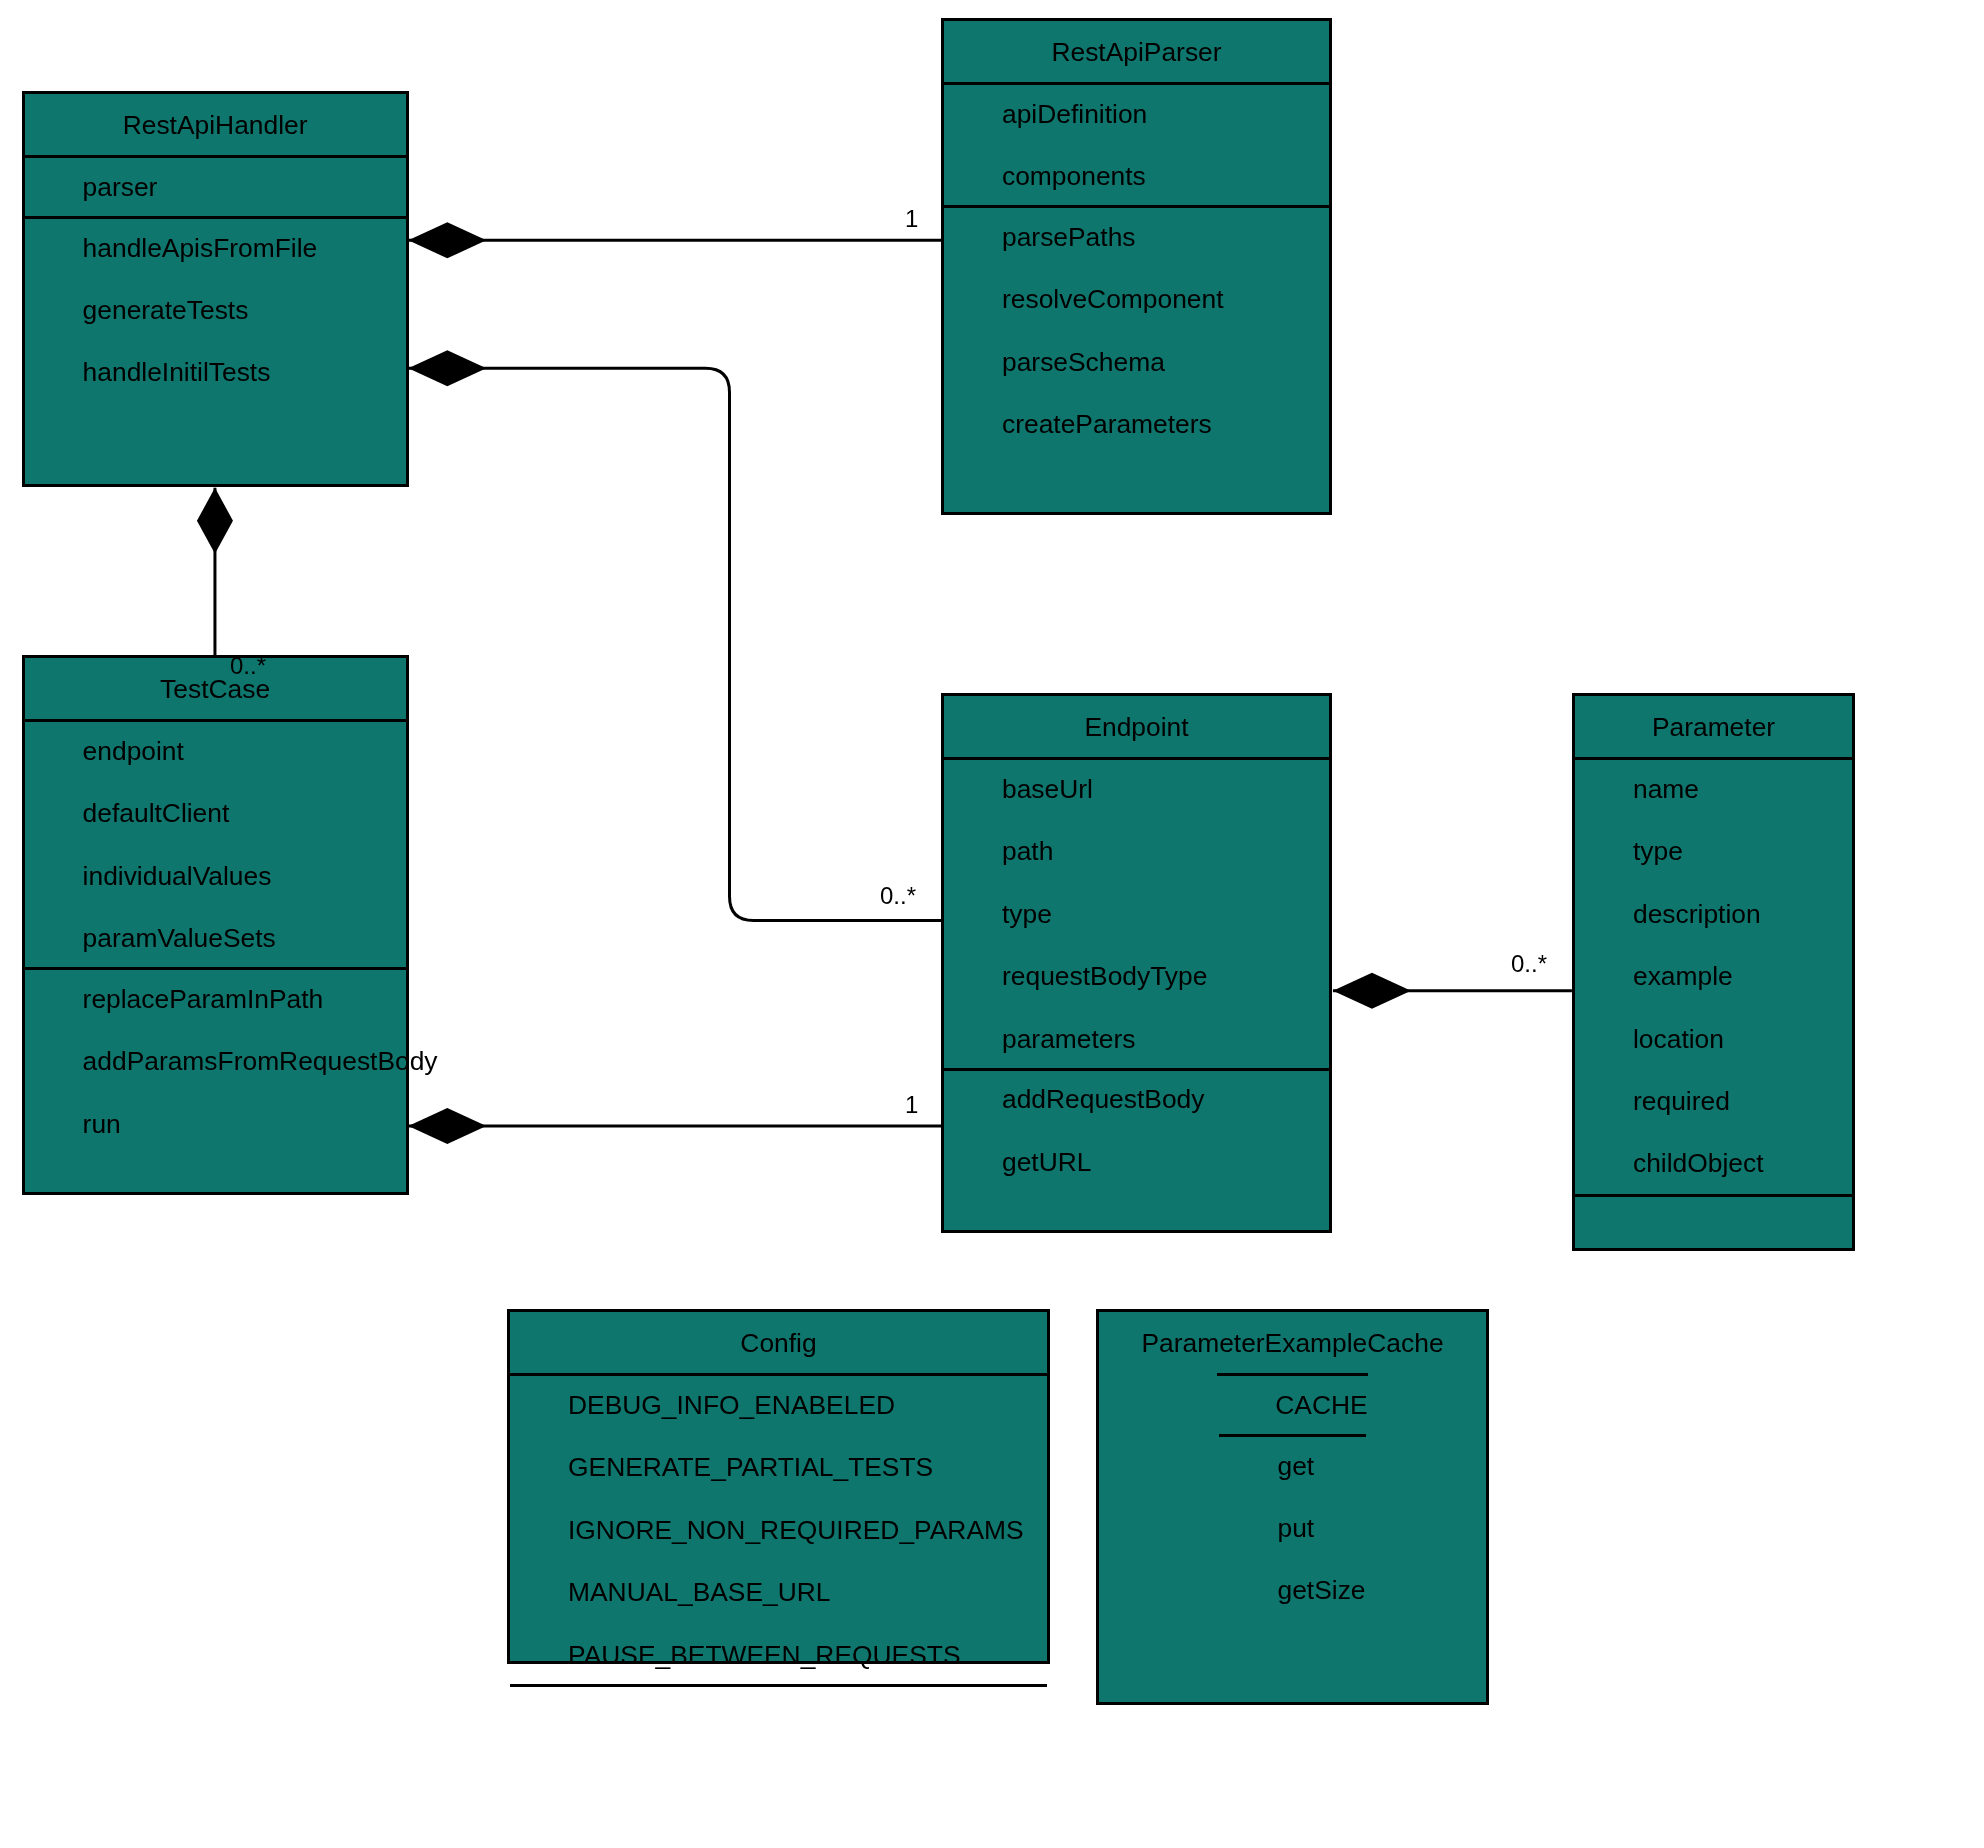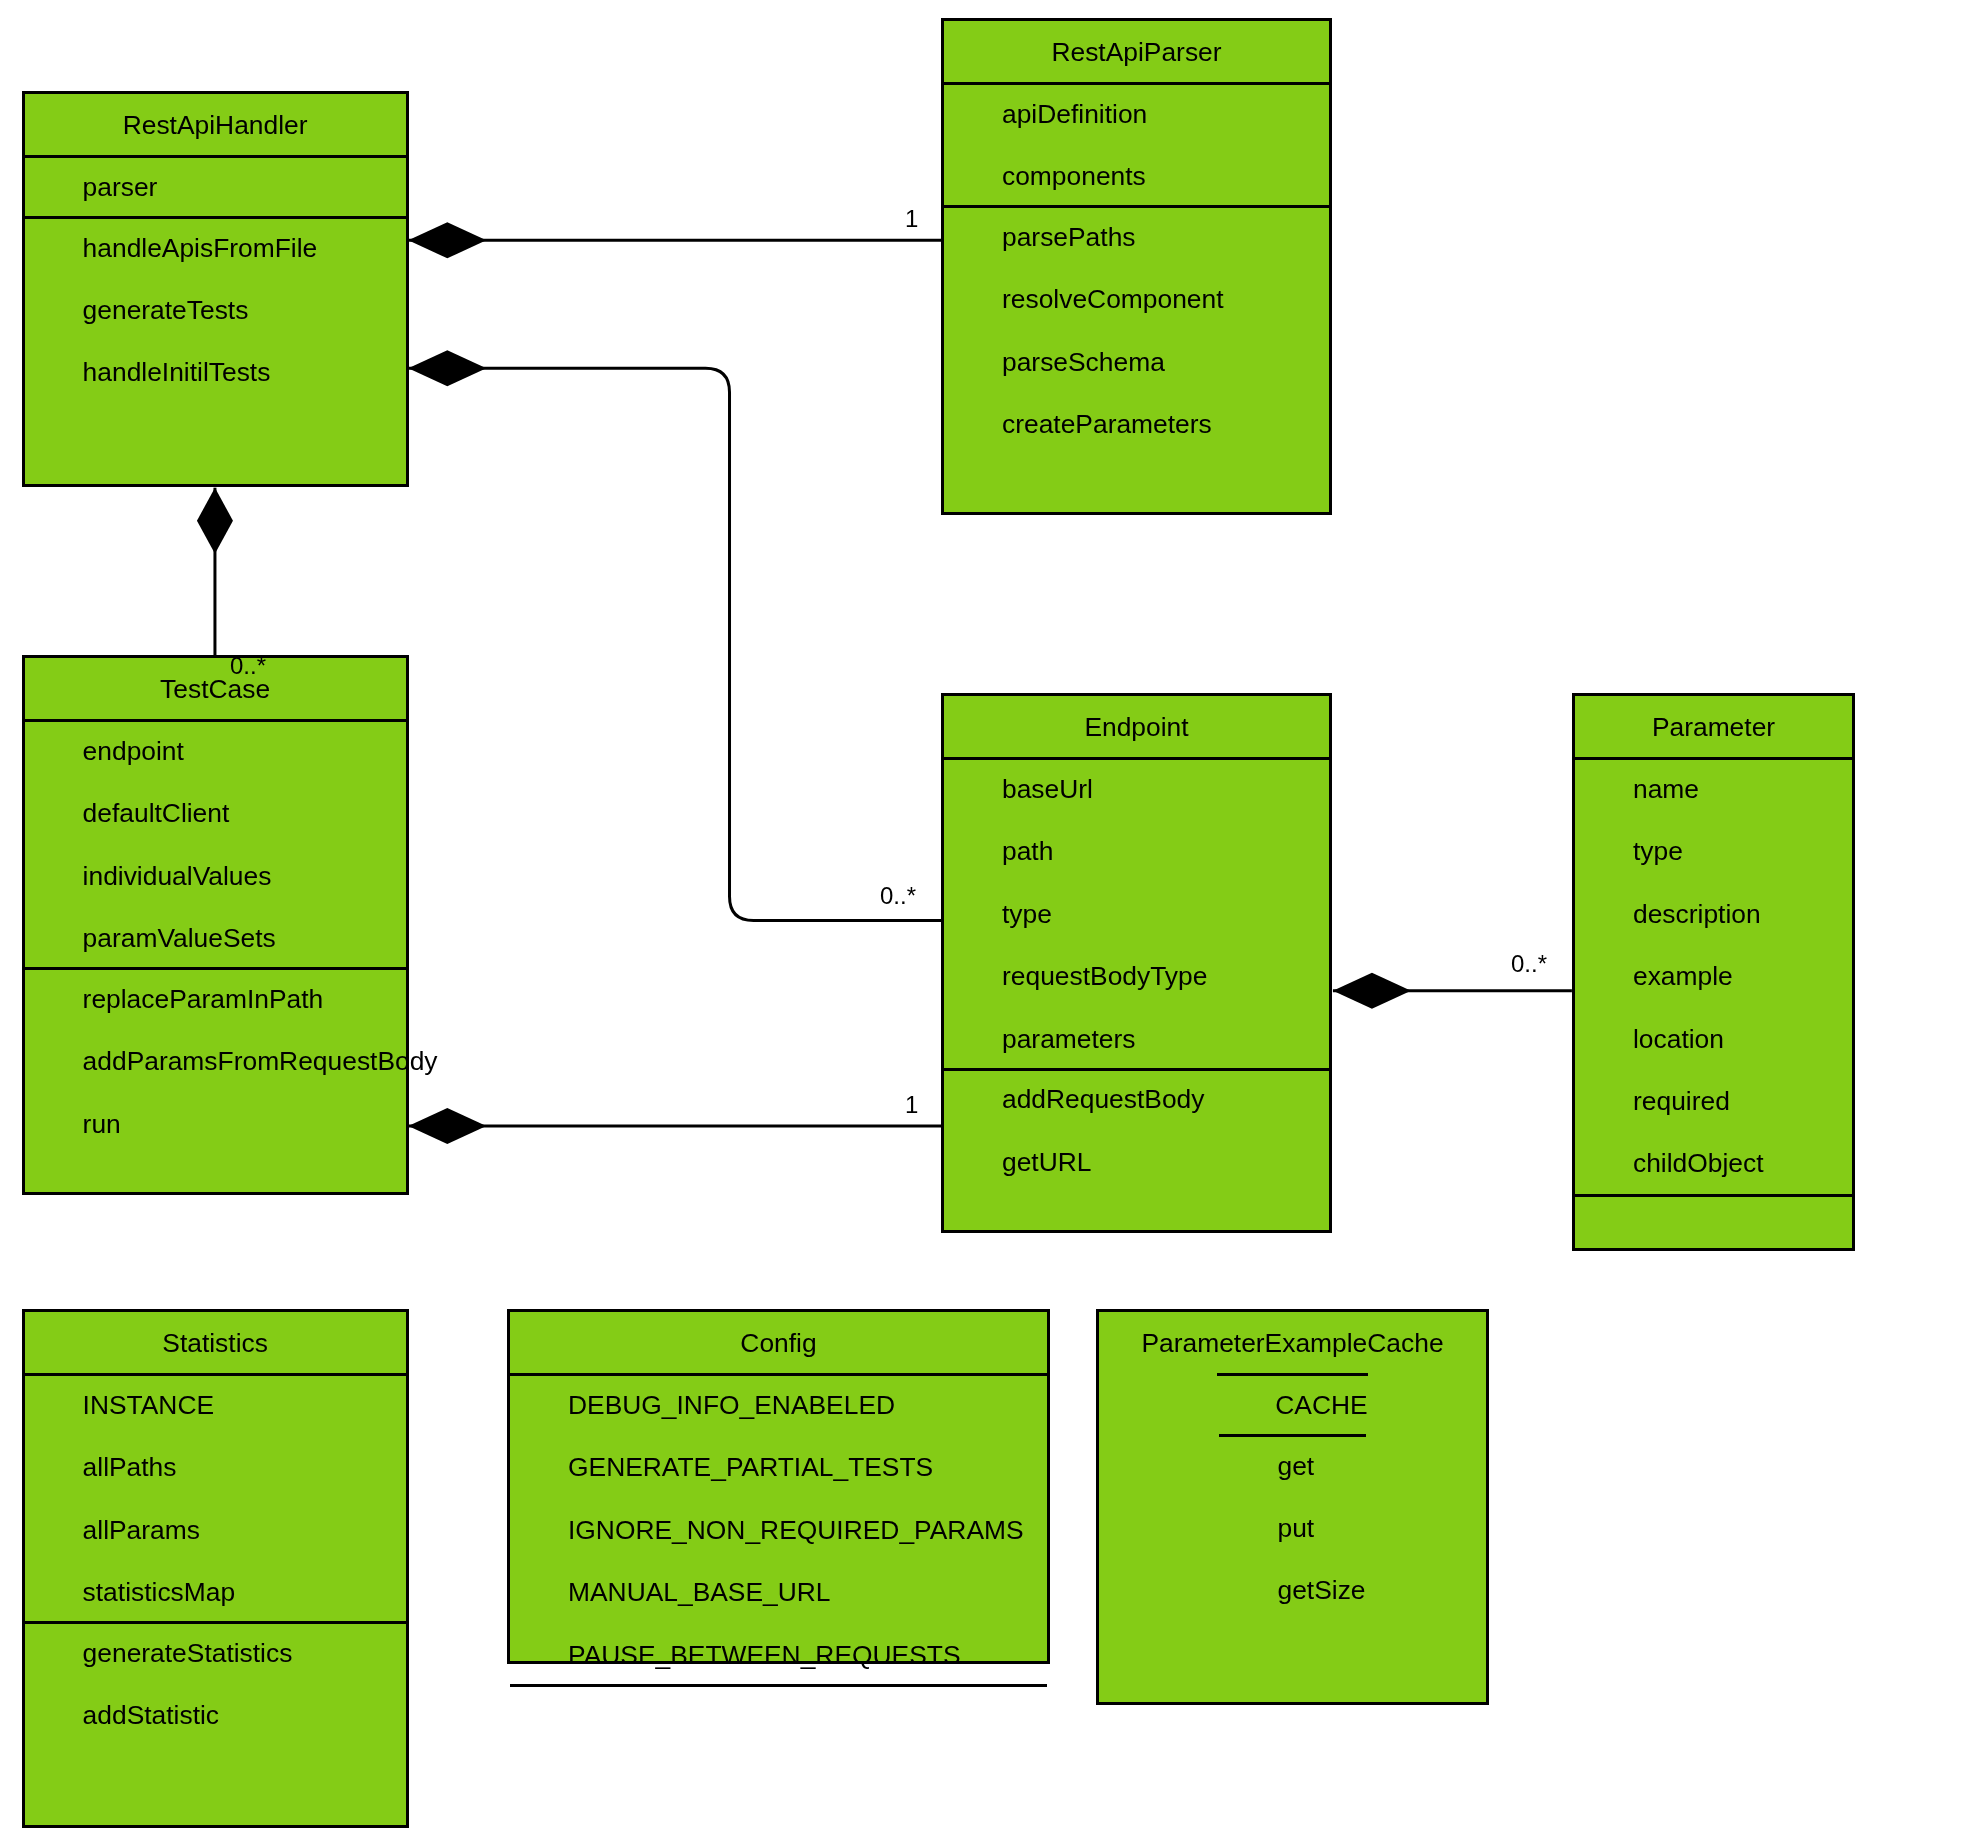--- a/index.html
+++ b/index.html
@@ -12,21 +12,21 @@
     width: 1985px;
     height: 1849px;
     background: #ffffff;
     font-family: "Liberation Sans", sans-serif;
     overflow: hidden;
   }
   .uml-class {
     position: absolute;
     box-sizing: border-box;
     border: 3px solid #000000;
-    background: #84cc16;
+    background: #0f766e;
     display: flex;
     flex-direction: column;
     z-index: 5;
   }
   .compartment {
     box-sizing: border-box;
     position: relative;
     padding-left: 46px;
   }
   .compartment.divider {
@@ -180,33 +180,20 @@
       <div class="member">type</div>
       <div class="member">description</div>
       <div class="member">example</div>
       <div class="member">location</div>
       <div class="member">required</div>
       <div class="member">childObject</div>
     </div>
     <div class="compartment divider" style="height:54px;"></div>
   </div>
 
-  <div class="uml-class" style="left:21.6px; top:1309px; width:387px; height:519px;">
-    <div class="compartment class-title">Statistics</div>
-    <div class="compartment divider members">
-      <div class="member">INSTANCE</div>
-      <div class="member">allPaths</div>
-      <div class="member">allParams</div>
-      <div class="member">statisticsMap</div>
-    </div>
-    <div class="compartment divider members filler">
-      <div class="member">generateStatistics</div>
-      <div class="member">addStatistic</div>
-    </div>
-  </div>
 
   <div class="uml-class" style="left:507px; top:1309px; width:543px; height:355px;">
     <div class="compartment class-title">Config</div>
     <div class="compartment divider members filler">
       <div class="member">DEBUG_INFO_ENABELED</div>
       <div class="member">GENERATE_PARTIAL_TESTS</div>
       <div class="member">IGNORE_NON_REQUIRED_PARAMS</div>
       <div class="member">MANUAL_BASE_URL</div>
       <div class="member">PAUSE_BETWEEN_REQUESTS</div>
     </div>

